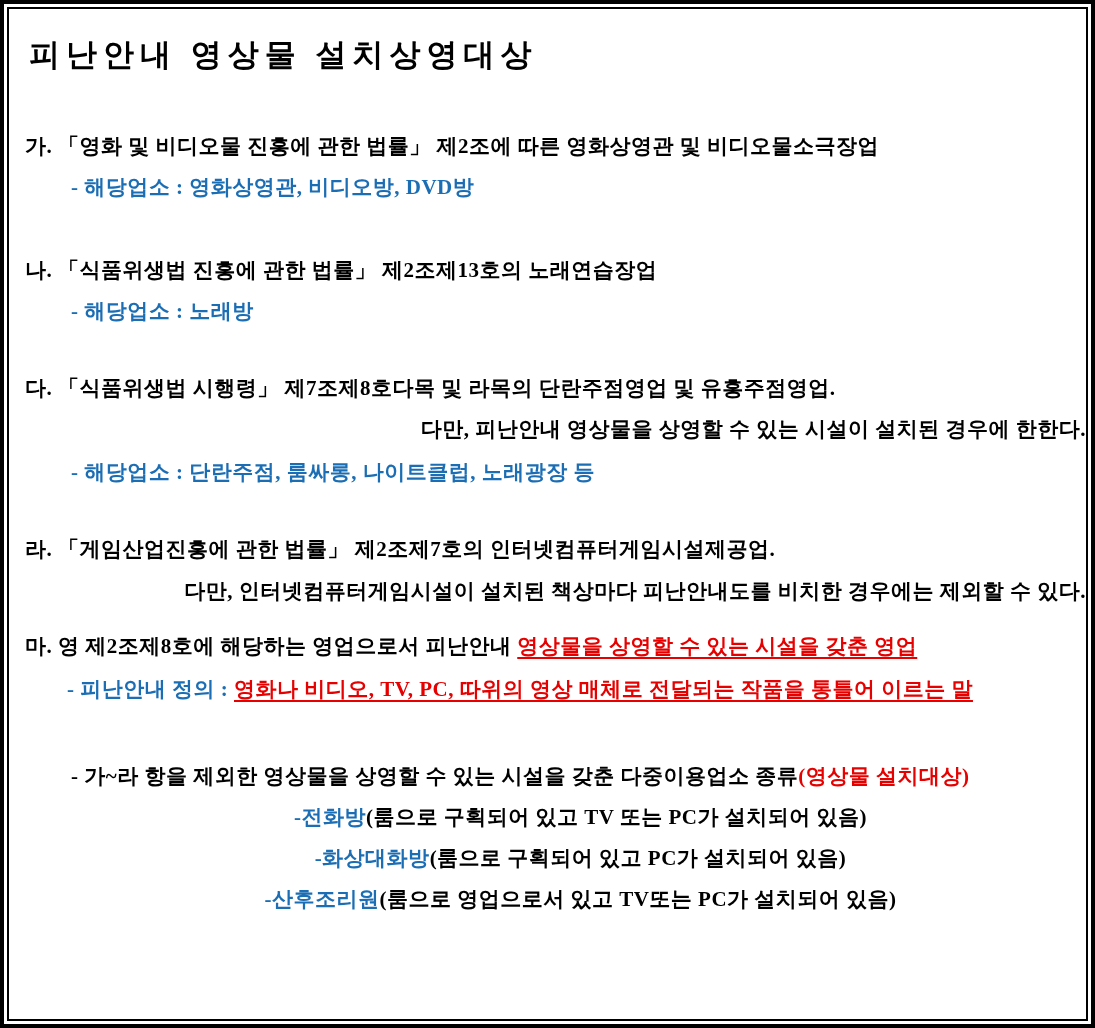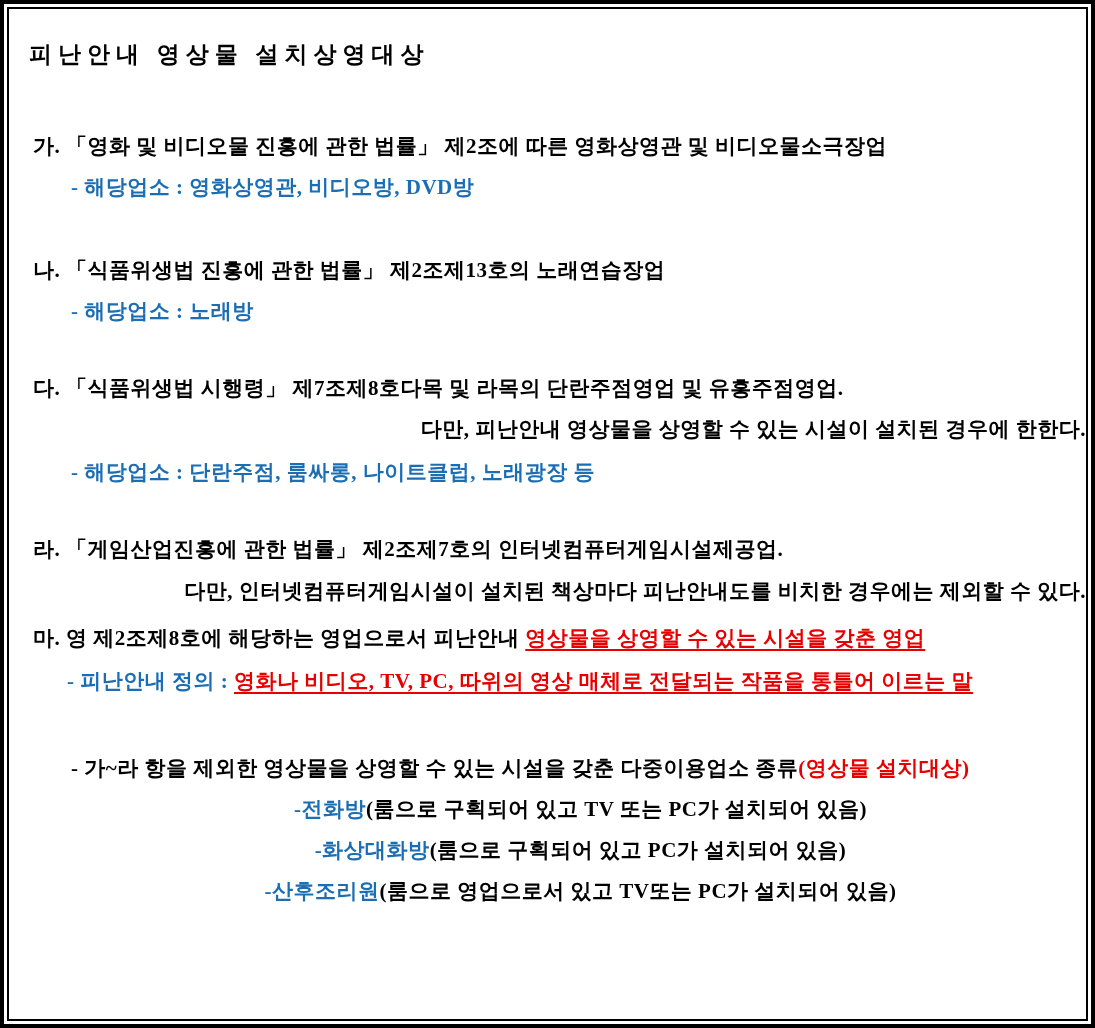--- a/index.html
+++ b/index.html
@@ -27,43 +27,43 @@
     color: #000;
     font-size: 21px;
   }
   p {
     margin: 0;
     line-height: 27px;
     white-space: nowrap;
     letter-spacing: 0.5px;
   }
   .title {
-    font-size: 23px;
+    font-size: 31px;
     line-height: 40px;
     margin: 26px 0 0 20px;
     letter-spacing: 6px;
     white-space: nowrap;
     font-weight: bold;
   }
-  .law   { padding-left: 24px; }
+  .law   { padding-left: 16px; }
   .note  { padding-left: 42px; text-align: right; }
   .biz   { padding-left: 62px; }
   .defline  { padding-left: 58px; }
   .listlead { padding-left: 62px; }
   .venue { padding-left: 66px; text-align: center; }
 
   .mt-ga-law  { margin-top: 58px; }
   .mt-biz     { margin-top: 14px; }
   .mt-na-law  { margin-top: 56px; }
   .mt-da-law  { margin-top: 50px; }
   .mt-note    { margin-top: 14px; }
   .mt-da-biz  { margin-top: 16px; }
   .mt-ra-law  { margin-top: 50px; }
   .mt-ra-note { margin-top: 15px; }
-  .mt-ma-lead { margin-top: 20px; }
+  .mt-ma-lead { margin-top: 28px; }
   .mt-ma-def  { margin-top: 16px; }
   .mt-ma-list { margin-top: 60px; }
   .mt-venue   { margin-top: 14px; }
 
   .blue { color: var(--blue, #1C6EB4); }
   .red  { color: var(--red, #E60000); }
   .red-underline {
     color: var(--red, #E60000);
     text-decoration: underline;
     text-decoration-thickness: 2px;

